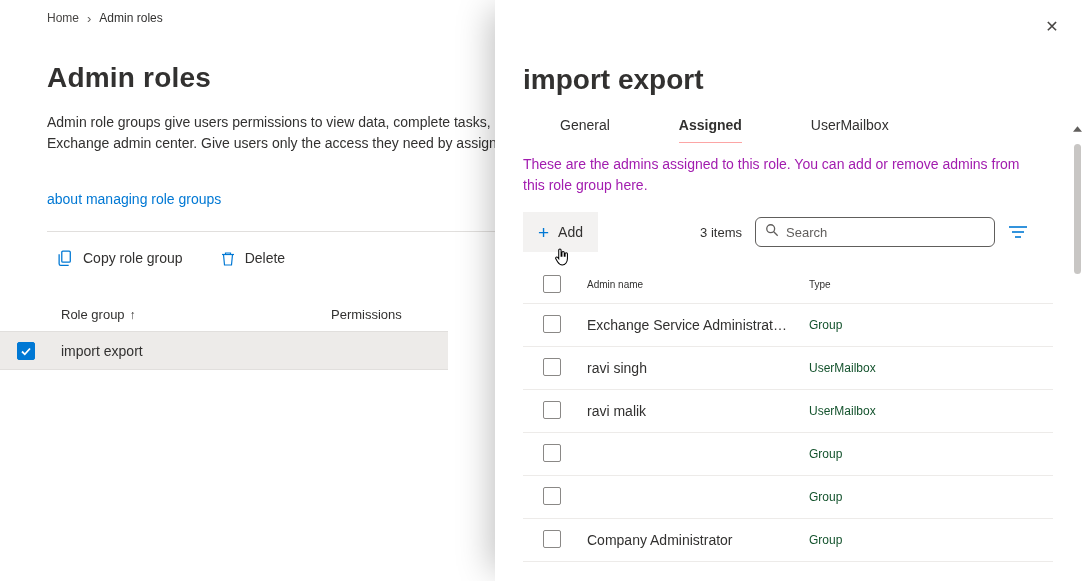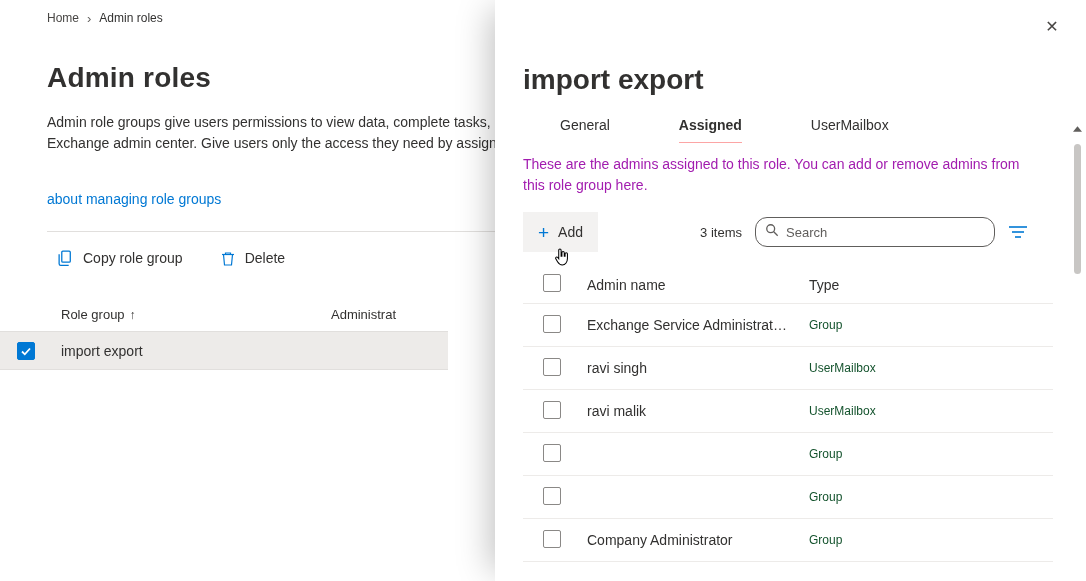--- a/index.html
+++ b/index.html
@@ -45,29 +45,29 @@
   .tab { padding-bottom:9px; cursor:pointer; color:#323130;margin-left:37px; }
   .tab.active { font-weight:700; border-bottom:1px solid #fca5a5; }
   .pdesc { margin-top:10px; font-size:14px; line-height:21px; color:#a21caf; width:505px; }
 
   .ptoolbar { margin-top:16px; display:flex; align-items:center; height:40px; padding-right:30px; }
   .add-btn { display:flex; align-items:center; gap:9px; height:40px; padding:0 15px; background:#f3f2f1;
              border:none; font-size:14px; color:#323130; cursor:pointer; font-family:inherit; }
   .add-btn .plus { color:#0078d4; font-size:19px; font-weight:400; line-height:1; }
   .spacer { flex:1; }
   .count { font-size:13px; color:#323130; margin-right:13px; white-space:nowrap; }
-  .searchbox { width:240px; height:30px; border:1px solid #605e5c; border-radius:12px;
+  .searchbox { width:240px; height:30px; border:1px solid #605e5c; border-radius:6px;
                display:flex; align-items:center; padding:0 9px; gap:7px; background:#fff; }
   .searchbox input { border:none; outline:none; width:100%; font-size:13px; font-family:inherit; color:#323130; }
   .searchbox input::placeholder { color:#605e5c; }
   .filter { margin-left:13px; cursor:pointer; display:flex; align-items:center; }
 
   .prow { display:grid; grid-template-columns:44px 222px 1fr; padding-left:20px; align-items:center;
           border-bottom:1px solid #edebe9; width:530px; }
-  .pheader { height:38px; margin-top:14px; font-size:14px; color:#323130; }
+  .pheader { height:38px; margin-top:14px; font-size:10px; color:#323130; }
   .pdata { height:43px; font-size:14px; cursor:pointer; }
   .ptype { font-size:12px; color:#14532d; }
 
   
   .cursor { position:absolute; left:57px; top:247px; pointer-events:none; }
 
   
   .scrollbar { position:absolute; right:2px; top:112px; bottom:0; width:13px; display:flex; flex-direction:column; align-items:center; }
   .scroll-up { padding-top:6px; cursor:pointer; }
   .scroll-thumb { margin-top:8px; width:7px; height:130px; background:#c8c6c4; border-radius:4px; cursor:grab; }
@@ -116,21 +116,21 @@
         <span>Delete</span>
       </div>
     </div>
 
     <div class="lrow lheader">
       <div></div>
       <div class="hcell">
         <span>Role group</span>
         <span class="sort">↑</span>
       </div>
-      <div class="hcell">Administrat</div>
+      <div class="hcell">Permissions</div>
     </div>
 
     <div class="lrow ldata">
       <div>
         <span class="cb checked">
           <svg width="12" height="12" viewBox="0 0 12 12" fill="none" stroke="#ffffff" stroke-width="1.8">
             <path d="M2 6.5l2.8 2.8L10 3.5"></path>
           </svg>
         </span>
       </div>

